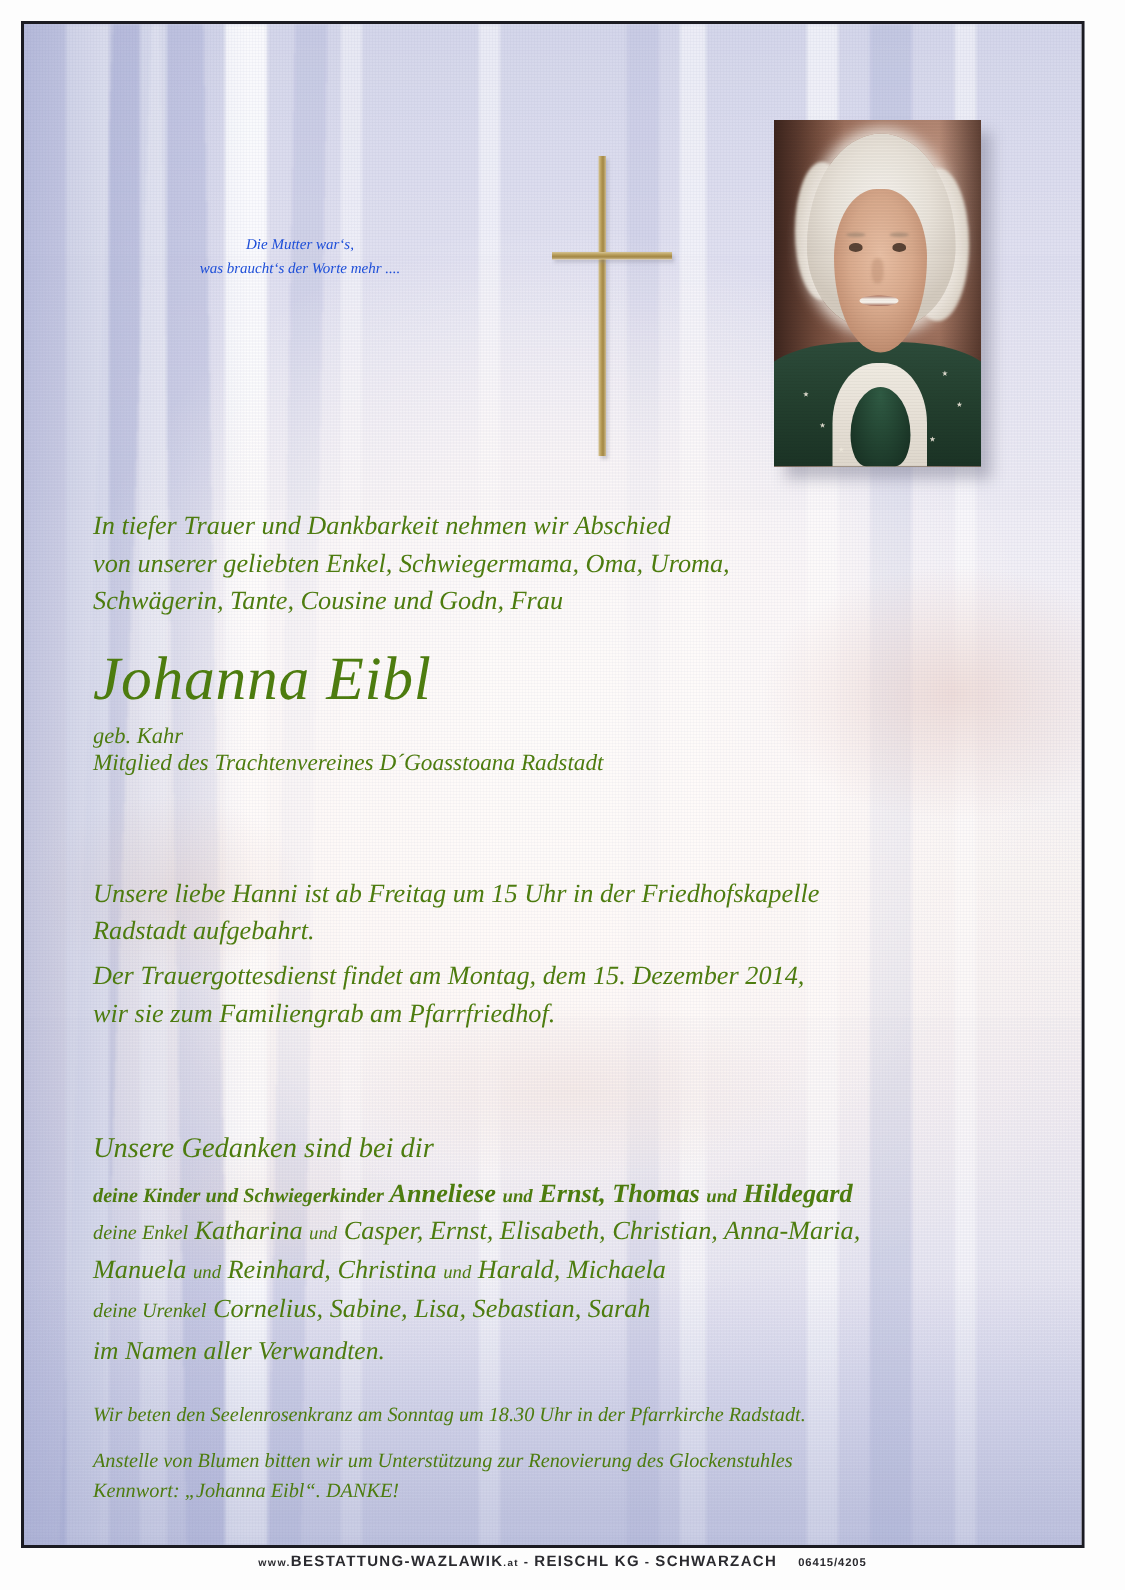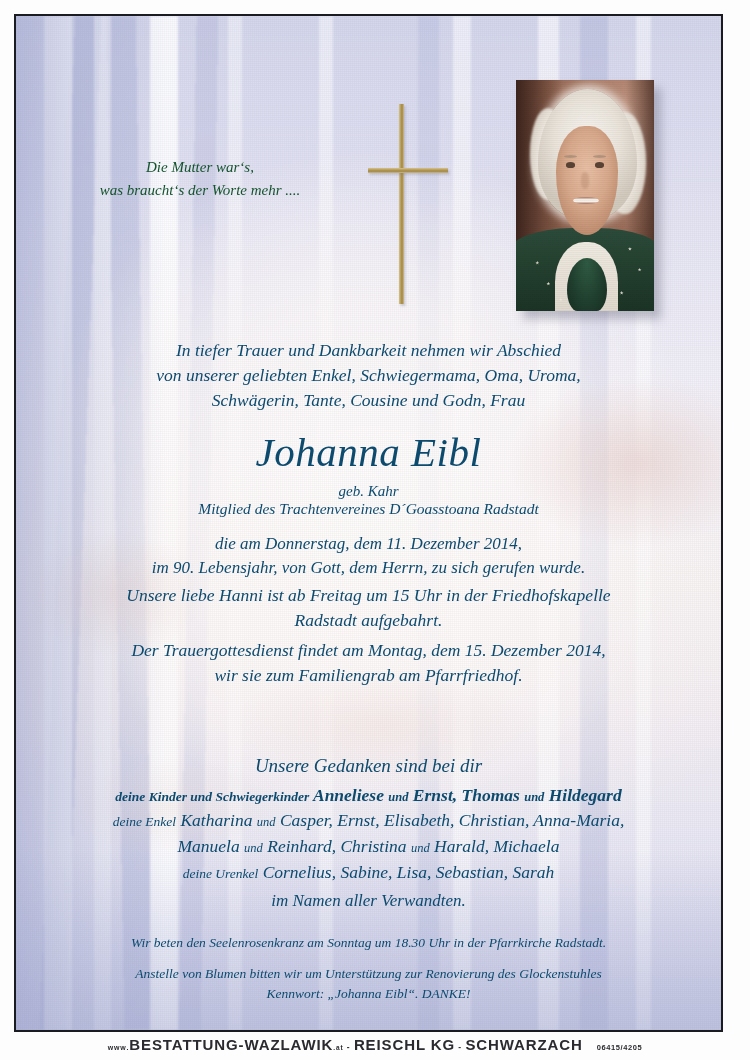--- a/index.html
+++ b/index.html
@@ -89,22 +89,22 @@
     position:absolute;left:0;right:0;bottom:0;height:180px;
     background:linear-gradient(0deg, rgba(166,172,210,.48) 0%, rgba(255,255,255,0) 100%);
   }
 
   
   .content{position:absolute;inset:0;}
 
   
   .quote{
     position:absolute;left:34px;top:140px;width:300px;
-    font-style:italic;font-size:15px;line-height:1.55;
-    color:#14532d;text-align:center;
+    font-style:italic;font-size:10px;line-height:1.55;
+    color:#1d4ed8;text-align:center;
   }
   .quote .l2{display:block;}
 
   
   .cross{position:absolute;left:352px;top:88px;width:80px;height:200px;}
   .cross .v{
     position:absolute;left:31px;top:0;width:5px;height:200px;
     background:linear-gradient(90deg,#d9c896 0%,#b39košk 0%,#b59a55 35%,#a58b49 60%,#cdb98a 100%);
     background:linear-gradient(90deg,#d5c391 0%,#b59a55 38%,#a28746 62%,#cfbb8c 100%);
     box-shadow:1.5px 2px 2.5px rgba(120,120,140,.33);
@@ -204,21 +204,21 @@
     opacity:.9;
   }
   .ph-grain{
     position:absolute;inset:0;opacity:.20;
     background-image:repeating-linear-gradient(0deg, rgba(0,0,0,.16) 0 1px, rgba(255,255,255,0) 1px 2px);
   }
 
   
   .body-text{
     position:absolute;left:46px;right:46px;
-    text-align:center;color:#0c4a6e;font-style:italic;
+    color:#4d7c0f;font-style:italic;
   }
   .blk{margin:0;}
   .intro{top:322px;font-size:17.5px;line-height:1.42;}
   .name{
     top:415px;font-size:41px;line-height:1.05;letter-spacing:.5px;
     font-family:"Liberation Serif", serif;font-style:italic;
   }
   .sub1{top:466px;font-size:15px;line-height:1.3;}
   .sub2{top:483px;font-size:15.5px;line-height:1.3;}
   .died{top:516px;font-size:17px;line-height:1.43;}
@@ -239,21 +239,21 @@
 
   
   .footer{
     position:absolute;left:0;right:0;top:1036px;
     text-align:center;
     font-family:"Liberation Sans", sans-serif;
     font-size:8.5px;font-weight:bold;letter-spacing:.9px;
     color:#2a2a2f;white-space:nowrap;
   }
   .footer .lc{font-size:7px;}
-  .footer .big{font-size:15px;text-align:center;}
+  .footer .big{font-size:10px;text-align:center;}
   .footer .tiny{font-size:6.5px;}
   .footer .ph{margin-left:14px;font-size:7.5px;letter-spacing:.6px;}
 </style>
 </head>
 <body>
 
 <div class="page">
 
   <div class="card">
 
@@ -308,24 +308,20 @@
       <div class="body-text intro">
         <div class="blk">In tiefer Trauer und Dankbarkeit nehmen wir Abschied</div>
         <div class="blk">von unserer geliebten Enkel, Schwiegermama, Oma, Uroma,</div>
         <div class="blk">Schwägerin, Tante, Cousine und Godn, Frau</div>
       </div>
 
       <div class="body-text name">Johanna Eibl</div>
       <div class="body-text sub1">geb. Kahr</div>
       <div class="body-text sub2">Mitglied des Trachtenvereines D´Goasstoana Radstadt</div>
 
-      <div class="body-text died">
-        <div class="blk">die am Donnerstag, dem 11. Dezember 2014,</div>
-        <div class="blk">im 90. Lebensjahr, von Gott, dem Herrn, zu sich gerufen wurde.</div>
-      </div>
 
       <div class="body-text laid">
         <div class="blk">Unsere liebe Hanni ist ab Freitag um 15 Uhr in der Friedhofskapelle</div>
         <div class="blk">Radstadt aufgebahrt.</div>
       </div>
 
       <div class="body-text service">
         <div class="blk">Der Trauergottesdienst findet am Montag, dem 15. Dezember 2014,</div>
         <div class="blk">wir sie zum Familiengrab am Pfarrfriedhof.</div>
       </div>

